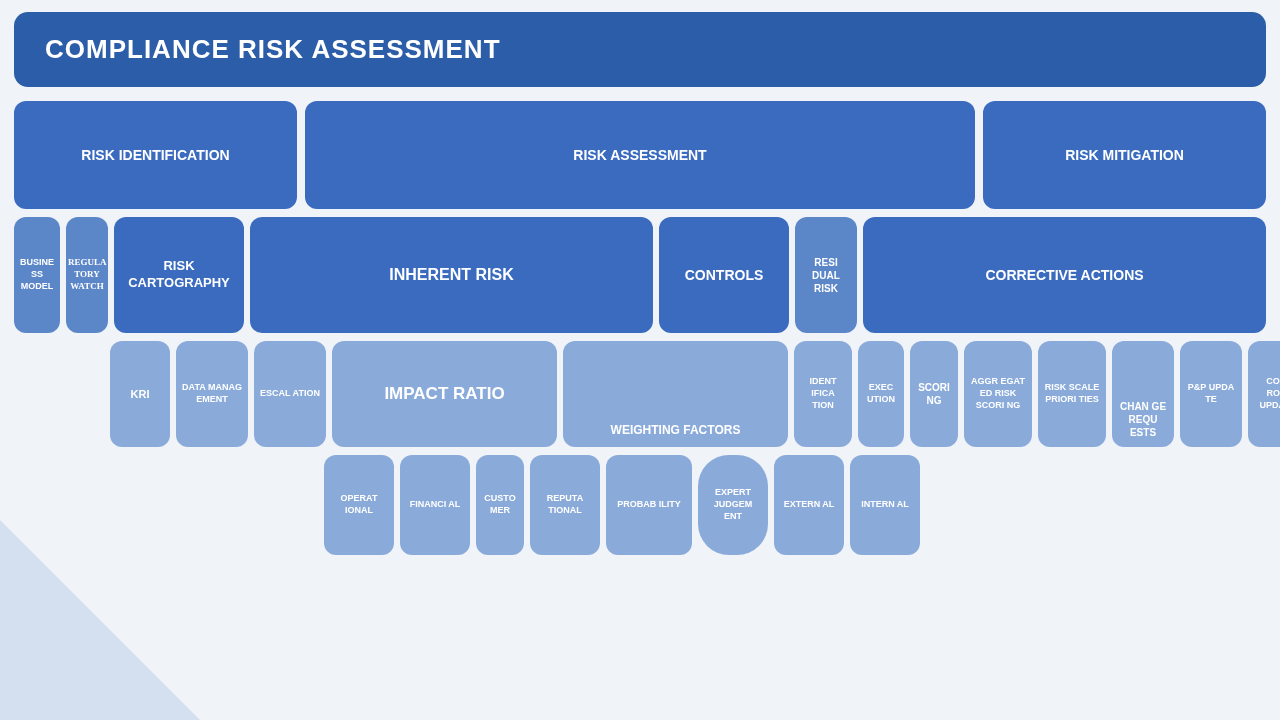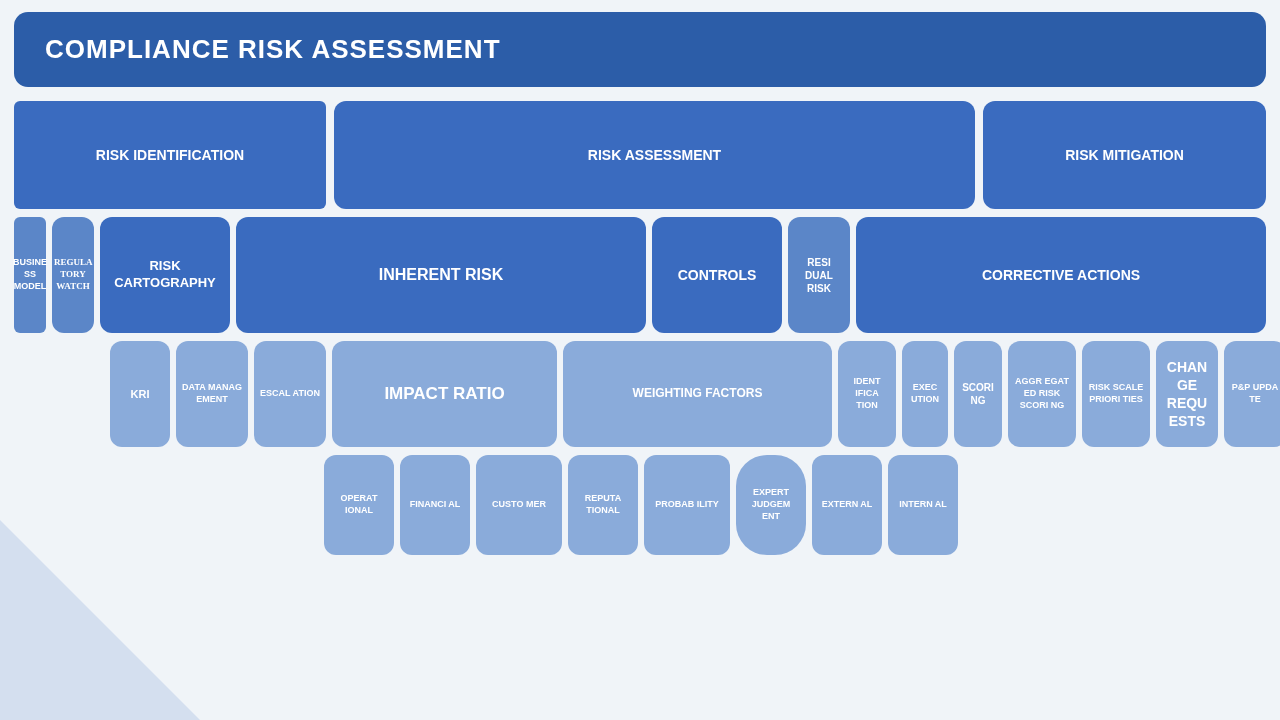--- a/index.html
+++ b/index.html
@@ -58,23 +58,22 @@
 
     
     .level1-row {
       display: flex;
       gap: 8px;
       margin-bottom: 8px;
       height: 108px;
     }
 
     .l1-risk-id {
-      width: 312px;
-      flex-shrink: 0;
-      border-radius: 6px;
+      width: 283px;
+      flex-shrink: 0;
     }
 
     .l1-risk-assess {
       flex: 1;
     }
 
     .l1-risk-mit {
       width: 283px;
       flex-shrink: 0;
     }
@@ -82,24 +81,23 @@
     
     .level2-row {
       display: flex;
       gap: 6px;
       margin-bottom: 8px;
       height: 116px;
       align-items: stretch;
     }
 
     .l2-business {
-      width: 32px;
-      flex-shrink: 0;
-      font-size: 10px;
-      border-radius: 6px;
+      width: 46px;
+      flex-shrink: 0;
+      font-size: 10px;
     }
 
     .l2-regulatory {
       width: 42px;
       flex-shrink: 0;
       font-size: 10px;
       font-family: Liberation Serif, serif;
     }
 
     .l2-cartography {
@@ -157,23 +155,24 @@
       font-size: 10px;
     }
 
     .l3-impact {
       width: 225px;
       flex-shrink: 0;
       font-size: 17px;
     }
 
     .l3-weighting {
-      width: 269px;
+      width: 225px;
       flex-shrink: 0;
       font-size: 12px;
+      align-items: flex-end;
     }
 
     .l3-identification {
       width: 58px;
       flex-shrink: 0;
       font-size: 9px;
     }
 
     .l3-execution {
       width: 46px;
@@ -196,21 +195,22 @@
 
     .l3-riskscale {
       width: 68px;
       flex-shrink: 0;
       font-size: 9px;
     }
 
     .l3-change {
       width: 62px;
       flex-shrink: 0;
-      font-size: 14px;
+      font-size: 10px;
+      align-items: flex-end;
     }
 
     .l3-pp {
       width: 62px;
       flex-shrink: 0;
       font-size: 9px;
     }
 
     .l3-controls-update {
       width: 62px;
@@ -339,21 +339,21 @@
   <div class="level4-row">
 
     <div style="width:304px; flex-shrink:0;"></div>
 
     <div class="box l4-item box-light" style="width:70px;">
       <span>OPERAT IONAL</span>
     </div>
     <div class="box l4-item box-light" style="width:70px;">
       <span>FINANCI AL</span>
     </div>
-    <div class="box l4-item box-light" style="width:86px;">
+    <div class="box l4-item box-light" style="width:48px;">
       <span>CUSTO MER</span>
     </div>
     <div class="box l4-item box-light" style="width:70px;">
       <span>REPUTA TIONAL</span>
     </div>
     <div class="box l4-item box-light" style="width:86px;">
       <span>PROBAB ILITY</span>
     </div>
     <div class="box l4-item box-light" style="width:70px;border-radius:31px;">
       <span>EXPERT JUDGEM ENT</span>

